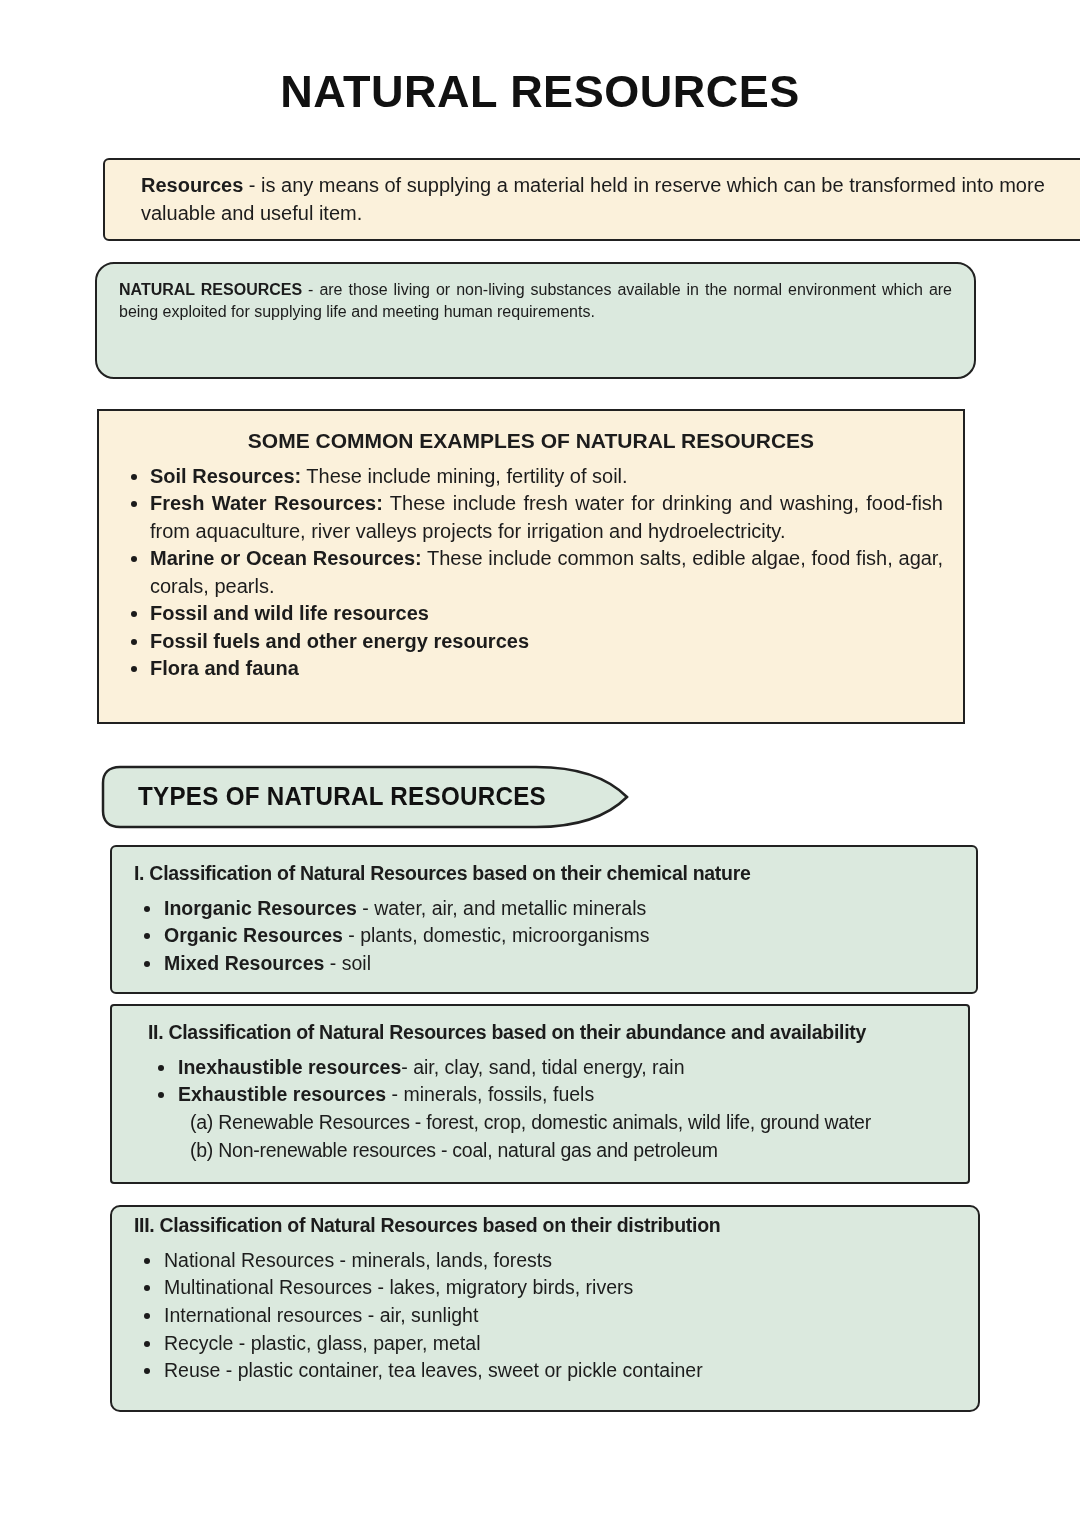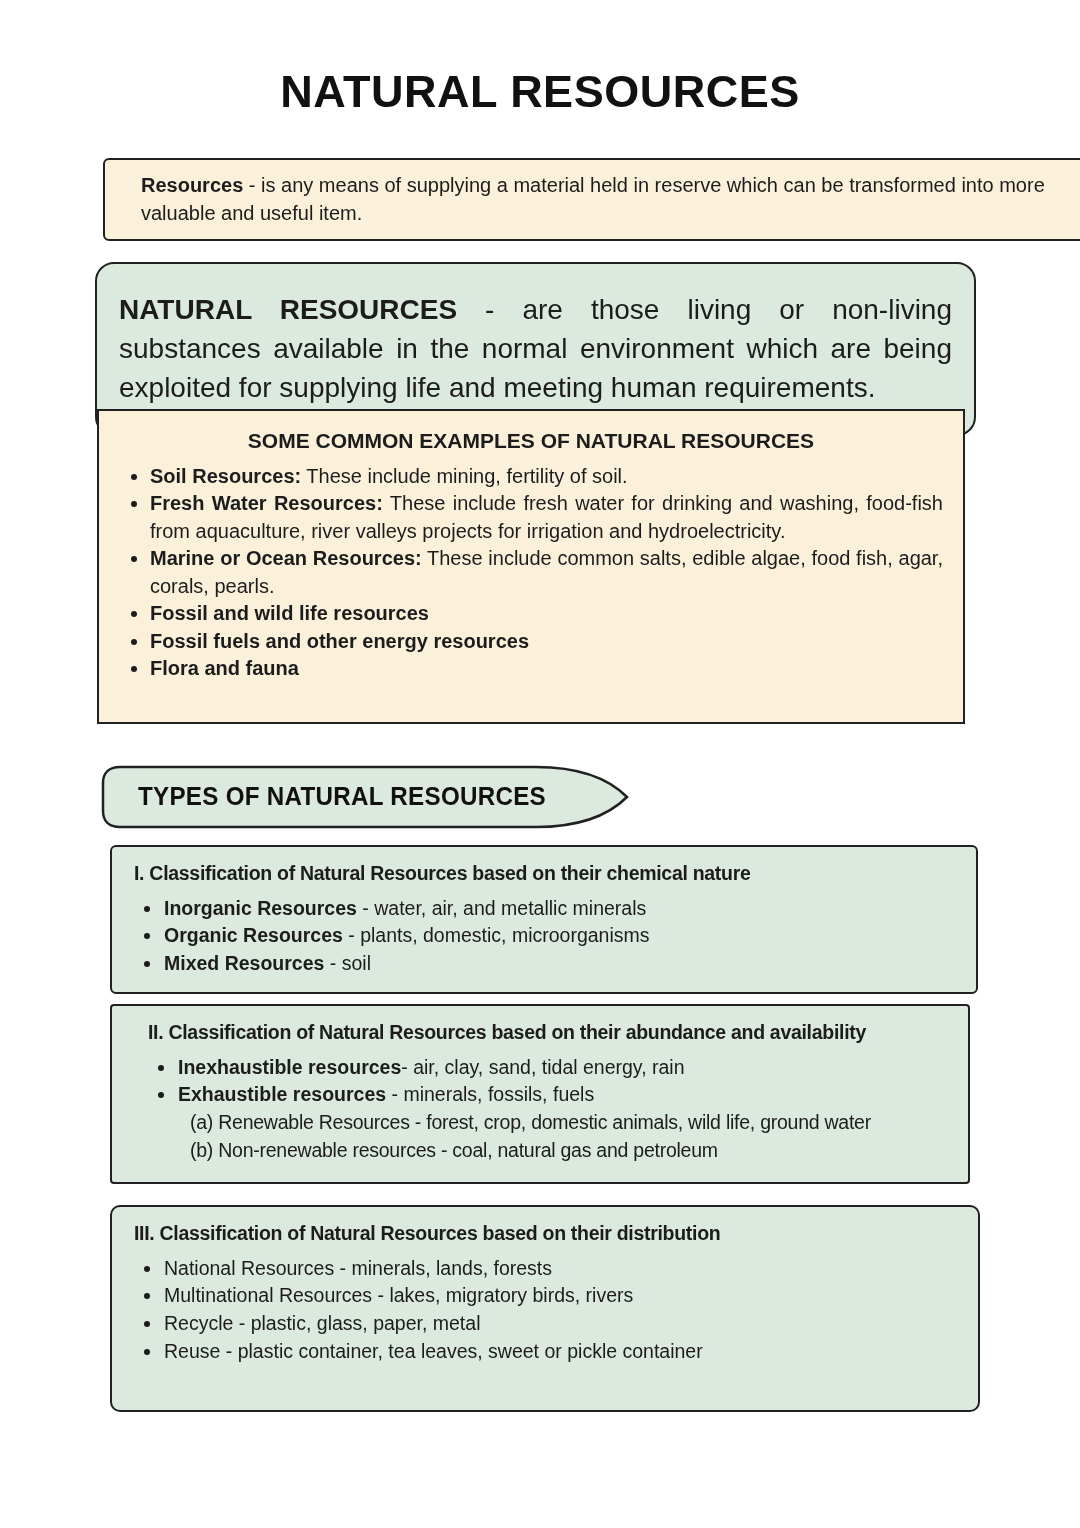--- a/index.html
+++ b/index.html
@@ -34,22 +34,22 @@
 
   #box-definition{
     left:103px; top:158px; width:1037px; min-height:82px;
     border-radius:6px;
     padding:12px 36px;
     font-size:20px; line-height:1.38;
   }
   #box-natural{
     left:95px; top:262px; width:881px; min-height:117px;
     border-radius:19px;
-    padding:26px 22px;
-    font-size:28px; line-height:1.4;
+    padding:15px 22px;
+    font-size:16px; line-height:1.4;
     text-align:justify;
   }
   #box-examples{
     left:97px; top:409px; width:868px; min-height:315px;
     border-radius:0;
     padding:14px 20px 16px;
     font-size:20px; line-height:1.375;
   }
   .examples-title{
     margin:2px 0 7px;
@@ -88,21 +88,21 @@
     transform:scaleX(0.93);
     transform-origin:center;
     color:#111;
     white-space:nowrap;
   }
 
   
   .cbox{font-size:19.5px; line-height:1.42;}
   #box-class1{left:110px; top:845px; width:868px; min-height:136px; border-radius:6px; padding:13px 22px 14px;}
   #box-class2{left:110px; top:1004px; width:860px; min-height:180px; border-radius:4px; padding:13px 36px 16px;}
-  #box-class3{left:110px; top:1205px; width:870px; min-height:207px; border-radius:10px; padding:13px 22px 22px;}
+  #box-class3{left:110px; top:1205px; width:870px; min-height:207px; border-radius:10px; padding:5px 22px 22px;}
   .box-heading{
     margin:0 0 7px;
     font-size:19.5px;
     font-weight:700;
     letter-spacing:-0.3px;
     white-space:nowrap;
   }
   .cbox .bullet{margin:11px 14px 0 10px;}
   .sub-list{margin-left:42px;}
   .sub-item{margin:0;white-space:nowrap;letter-spacing:-0.25px;}
@@ -215,20 +215,24 @@
         <li class="bitem">
           <span class="bullet"></span>
           <p class="btext"><strong></strong><span>National Resources - minerals, lands, forests</span></p>
         </li>
 
         <li class="bitem">
           <span class="bullet"></span>
           <p class="btext"><strong></strong><span>Multinational Resources - lakes, migratory birds, rivers</span></p>
         </li>
 
+        <li class="bitem">
+          <span class="bullet"></span>
+          <p class="btext"><strong></strong><span>International resources - air, sunlight</span></p>
+        </li>
 
         <li class="bitem">
           <span class="bullet"></span>
           <p class="btext"><strong></strong><span>Recycle - plastic, glass, paper, metal</span></p>
         </li>
 
         <li class="bitem">
           <span class="bullet"></span>
           <p class="btext"><strong></strong><span>Reuse - plastic container, tea leaves, sweet or pickle container</span></p>
         </li>

